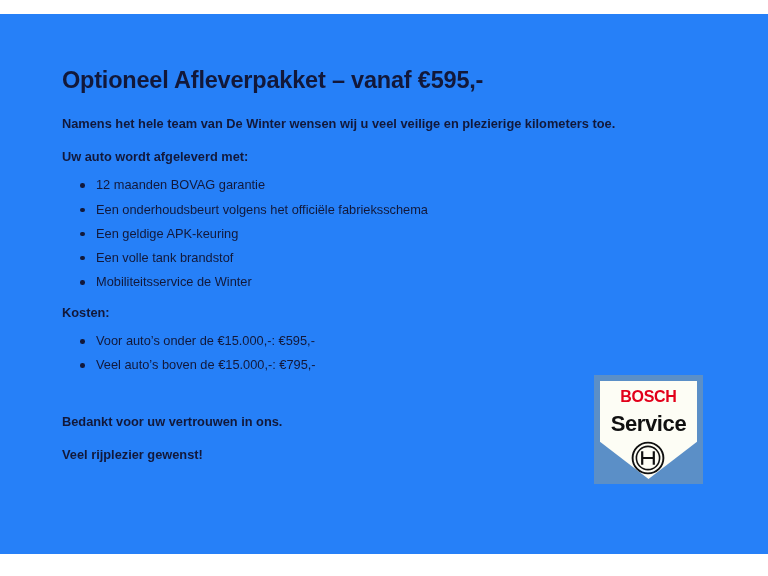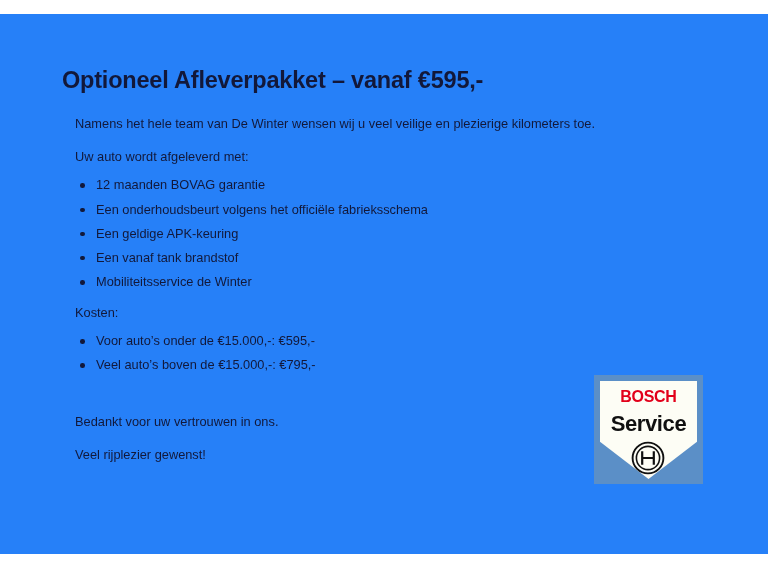--- a/index.html
+++ b/index.html
@@ -44,23 +44,23 @@
     font-size: 23.5px;
     font-weight: bold;
     letter-spacing: -0.2px;
     line-height: 1.2;
     margin: 0 0 22px 0;
     white-space: nowrap;
   }
 
   .para {
     font-size: 12.8px;
-    font-weight: normal;
+    font-weight: bold;
     line-height: 1.3;
-    margin: 0 0 16px 13px;
+    margin: 0 0 16px 0;
     white-space: nowrap;
   }
 
   .para.tight { margin-bottom: 12px; }
 
   ul.bullets {
     list-style: none;
     margin: 0 0 14px 0;
     padding: 0 0 0 34px;
   }
@@ -169,21 +169,21 @@
       <li>
         <span class="dot"></span>
         <span>Een onderhoudsbeurt volgens het officiële fabrieksschema</span>
       </li>
       <li>
         <span class="dot"></span>
         <span>Een geldige APK-keuring</span>
       </li>
       <li>
         <span class="dot"></span>
-        <span>Een vanaf tank brandstof</span>
+        <span>Een volle tank brandstof</span>
       </li>
       <li>
         <span class="dot"></span>
         <span>Mobiliteitsservice de Winter</span>
       </li>
     </ul>
 
     <p class="para tight">Kosten:</p>
 
     <ul class="bullets">

